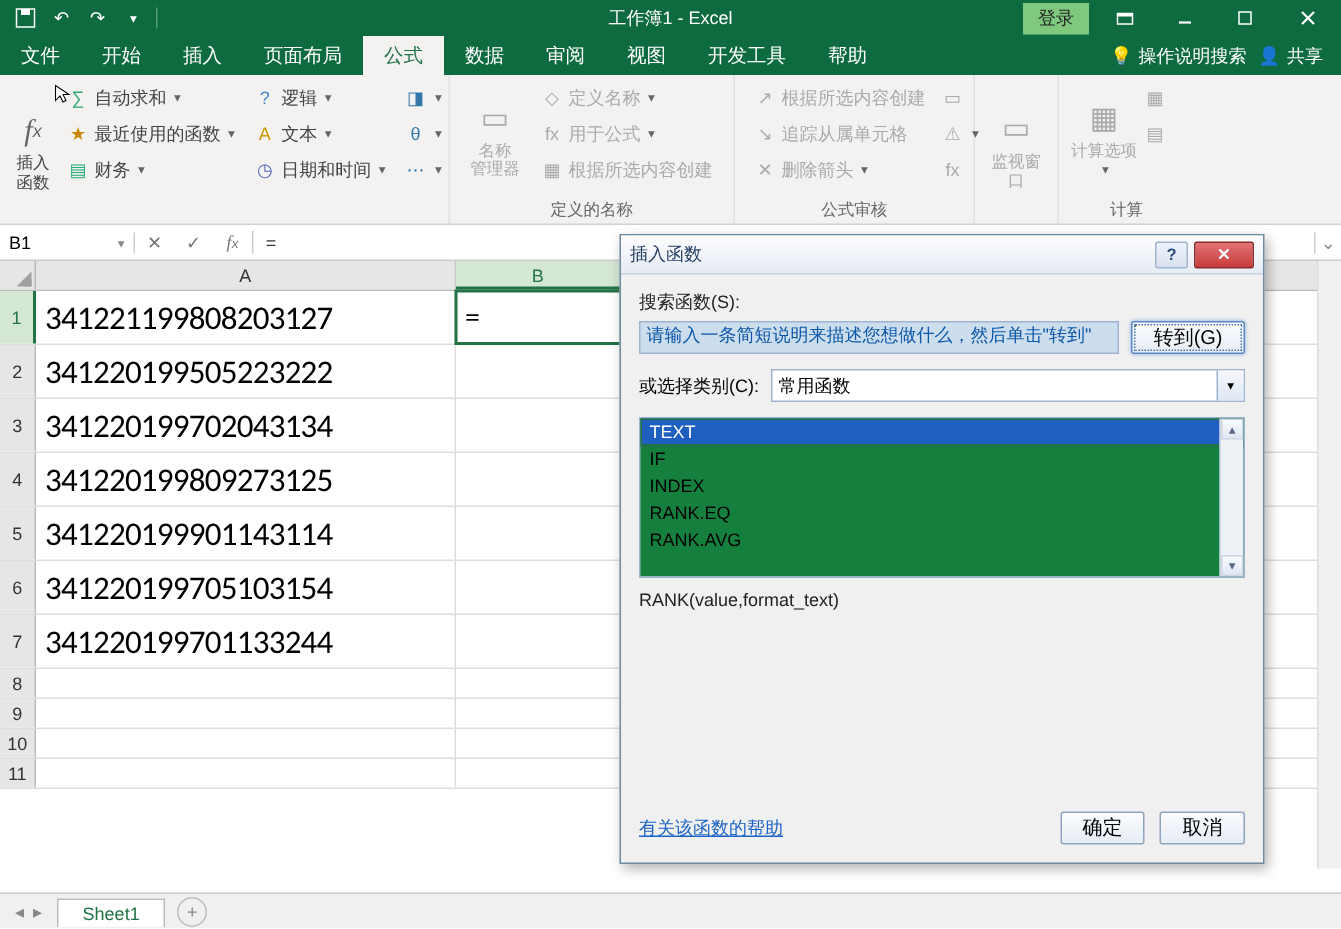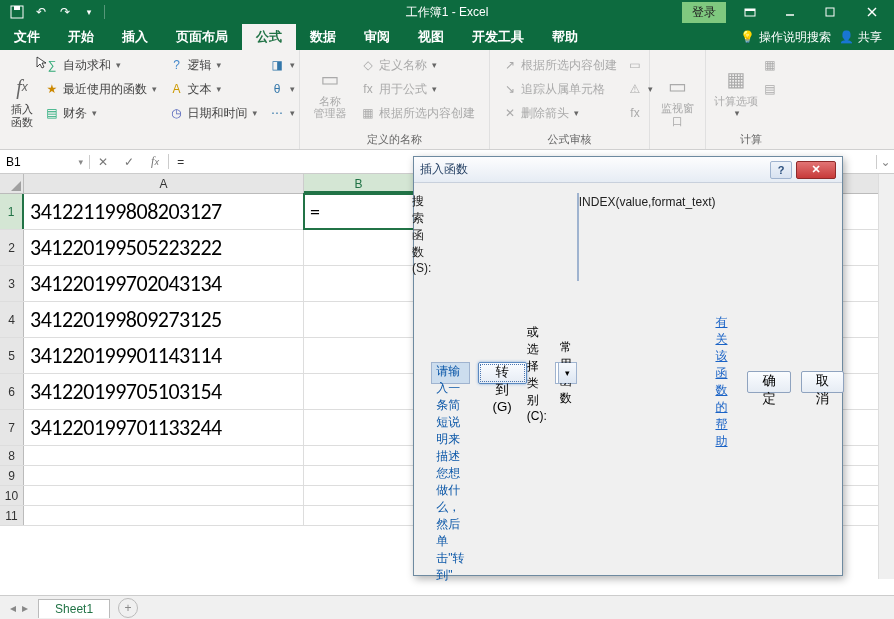--- a/index.html
+++ b/index.html
@@ -11,21 +11,21 @@
 .qat-btn { width: 22px; height: 20px; display: flex; align-items: center; justify-content: center; color: #fff; }
 .qat-sep { width: 1px; height: 14px; background: rgba(255,255,255,0.3); margin: 0 2px; }
 .title-center { position: absolute; left: 50%; transform: translateX(-50%); color: #fff; font-size: 12px; }
 .title-right { margin-left: auto; display: flex; align-items: center; }
 .login-btn { background: #7fc97f; padding: 2px 10px; font-size: 12px; color: #222; margin-right: 4px; }
 .win-btn { width: 40px; height: 24px; display: flex; align-items: center; justify-content: center; color: #fff; font-size: 12px; }
 .win-close { width: 44px; }
 
 
 .ribbon-tabs { height: 26px; background: #0d6b3f; display: flex; font-size: 13px; color: #fff; align-items: stretch; }
-.ribbon-tab { padding: 0 14px; display: flex; align-items: center; cursor: pointer; font-weight: bold; }
+.ribbon-tab { padding: 0 14px; display: flex; align-items: center; cursor: pointer; }
 .ribbon-tab.active { background: #f3f2f1; color: #217346; }
 .ribbon-right { margin-left: auto; display: flex; align-items: center; padding-right: 12px; gap: 8px; }
 .tell-me { display: flex; align-items: center; gap: 4px; font-size: 12px; }
 
 
 .ribbon { height: 100px; background: #f3f2f1; border-bottom: 1px solid #d0d0d0; display: flex; font-size: 12px; color: #444; }
 .rgroup { border-right: 1px solid #e0e0e0; padding: 4px 8px 2px; display: flex; flex-direction: column; }
 .rgroup-body { flex: 1; display: flex; }
 .rgroup-label { text-align: center; font-size: 11px; color: #666; padding-top: 2px; }
 .big-btn { width: 44px; display: flex; flex-direction: column; align-items: center; justify-content: center; gap: 2px; font-size: 11px; text-align: center; line-height: 1.1; }
@@ -71,30 +71,30 @@
 .sheet-tab { background: #fff; border: 1px solid #bbb; border-bottom: none; padding: 2px 16px; color: #217346; position: relative; top: 1px; }
 .new-sheet { width: 20px; height: 20px; border: 1px solid #bbb; border-radius: 10px; display: flex; align-items: center; justify-content: center; margin-left: 8px; color: #888; }
 
 
 .dialog { position: absolute; left: 413px; top: 156px; width: 430px; height: 420px; background: #f0f0f0; border: 1px solid #6e8aa0; box-shadow: 2px 3px 8px rgba(0,0,0,0.3); font-size: 12px; display: flex; flex-direction: column; }
 .dlg-title { height: 26px; background: linear-gradient(#fdfdfe,#e6ecf4); border-bottom: 1px solid #c8d0dc; display: flex; align-items: center; padding: 0 6px; }
 .dlg-title-text { color: #1f3b5f; }
 .dlg-title .spacer { flex: 1; }
 .dlg-help { width: 22px; height: 18px; background: linear-gradient(#eef3fa,#d8e2f0); border: 1px solid #9fb3cf; border-radius: 2px; display: flex; align-items: center; justify-content: center; color: #2b4f7d; margin-right: 4px; font-weight: bold; font-size:11px;}
 .dlg-close { width: 40px; height: 18px; background: linear-gradient(#e27474,#c73a3a); border: 1px solid #8e2a2a; border-radius: 2px; display: flex; align-items: center; justify-content: center; color: #fff; font-weight: bold; font-size:11px;}
-.dlg-body { flex: 1; padding: 10px 12px 12px; display: flex; flex-direction: row; justify-content: center; }
+.dlg-body { flex: 1; padding: 10px 12px 12px; display: flex; flex-direction: column; }
 .dlg-label { margin-bottom: 4px; color: #222; }
 .dlg-row { display: flex; gap: 8px; align-items: center; margin-bottom: 10px; }
 .dlg-input { flex: 1; height: 22px; border: 1px solid #9fb3cf; padding: 0 4px; background: #fff; color: #0b57a8; font-size: 12px; }
 .dlg-input.sel-txt { background: #cde; }
 .dlg-btn { height: 22px; padding: 0 14px; border: 1px solid #8fa3bf; background: linear-gradient(#fafcff,#e6ecf4); border-radius: 2px; }
 .dlg-btn.focus { outline: 1px dotted #4a75b0; outline-offset: -3px; border-color:#5b89c0; box-shadow: 0 0 3px #7fa6d8;}
 .dlg-select { flex: 1; height: 22px; border: 1px solid #9fb3cf; background: #fff; padding: 0 4px; display: flex; align-items: center; position: relative; }
 .dlg-select .dd3 { position: absolute; right: 0; top: 0; bottom: 0; width: 18px; border-left: 1px solid #9fb3cf; background: linear-gradient(#f6f9fd,#dde6f2); display: flex; align-items: center; justify-content: center; font-size: 9px;}
-.func-list { border: 1px solid #9fb3cf; background: #0ea5e9; height: 88px; overflow: hidden; position: relative; margin-bottom: 6px; }
+.func-list { border: 1px solid #9fb3cf; background: #15803d; height: 107px; overflow: hidden; position: relative; margin-bottom: 6px; }
 .func-item { padding: 2px 6px; }
 .func-item.sel { background: #1e5fbf; color: #fff; }
 .func-scroll { position: absolute; right: 0; top: 0; bottom: 0; width: 16px; background: #eef1f6; border-left: 1px solid #cdd6e4; display:flex; flex-direction:column;}
 .func-scroll .sbtn { height:14px; display:flex; align-items:center; justify-content:center; font-size:9px; color:#5a6b88; background:linear-gradient(#f8faff,#e2e8f2); border:1px solid #cdd6e4;}
 .func-desc { font-size: 12px; color: #222; line-height: 1.5; margin-bottom: auto; }
 .dlg-footer-row { display: flex; align-items: center; gap: 10px; margin-top: 8px; }
 .dlg-link { color: #1a63c6; text-decoration: underline; }
 .spacer { flex: 1; }
 .v-scroll { position:absolute; top:174px; bottom:40px; right:0; width:16px; background:#f0f0f0; border-left:1px solid #ddd;}
 
@@ -448,21 +448,21 @@
           <div class="func-item">RANK.EQ</div>
           <div class="func-item">RANK.AVG</div>
         </div>
       <div class="func-scroll">
         <div class="sbtn">▴</div>
         <div style="flex:1"></div>
         <div class="sbtn">▾</div>
       </div>
     </div>
     <div class="func-desc">
-      <div style="margin-bottom:2px">INDEX(value,format_text)</div>
+      <div style="margin-bottom:2px">RANK(value,format_text)</div>
     </div>
     <div class="dlg-footer-row">
       <a class="dlg-link">有关该函数的帮助</a>
       <span class="spacer"></span>
       <button class="dlg-btn">确定</button>
       <button class="dlg-btn">取消</button>
     </div>
   </div>
 </div>
 

